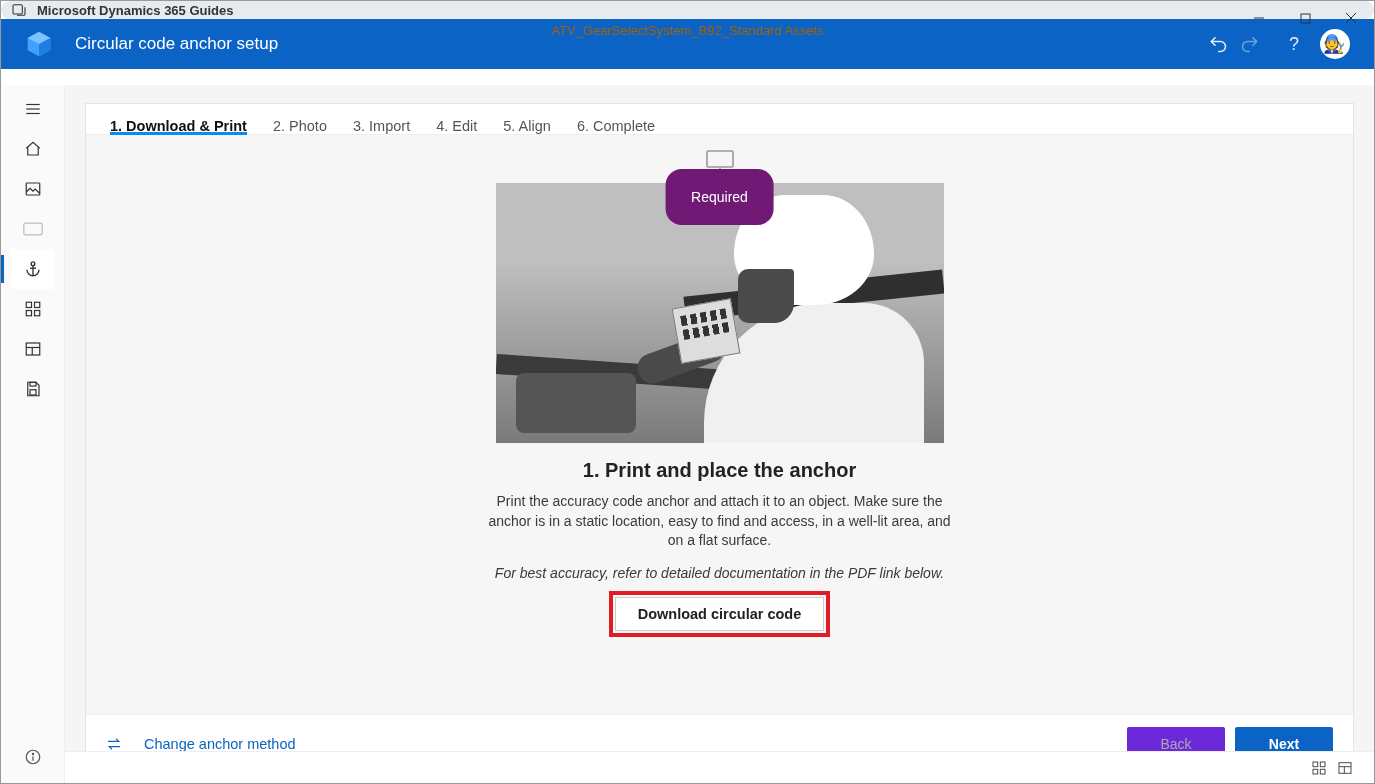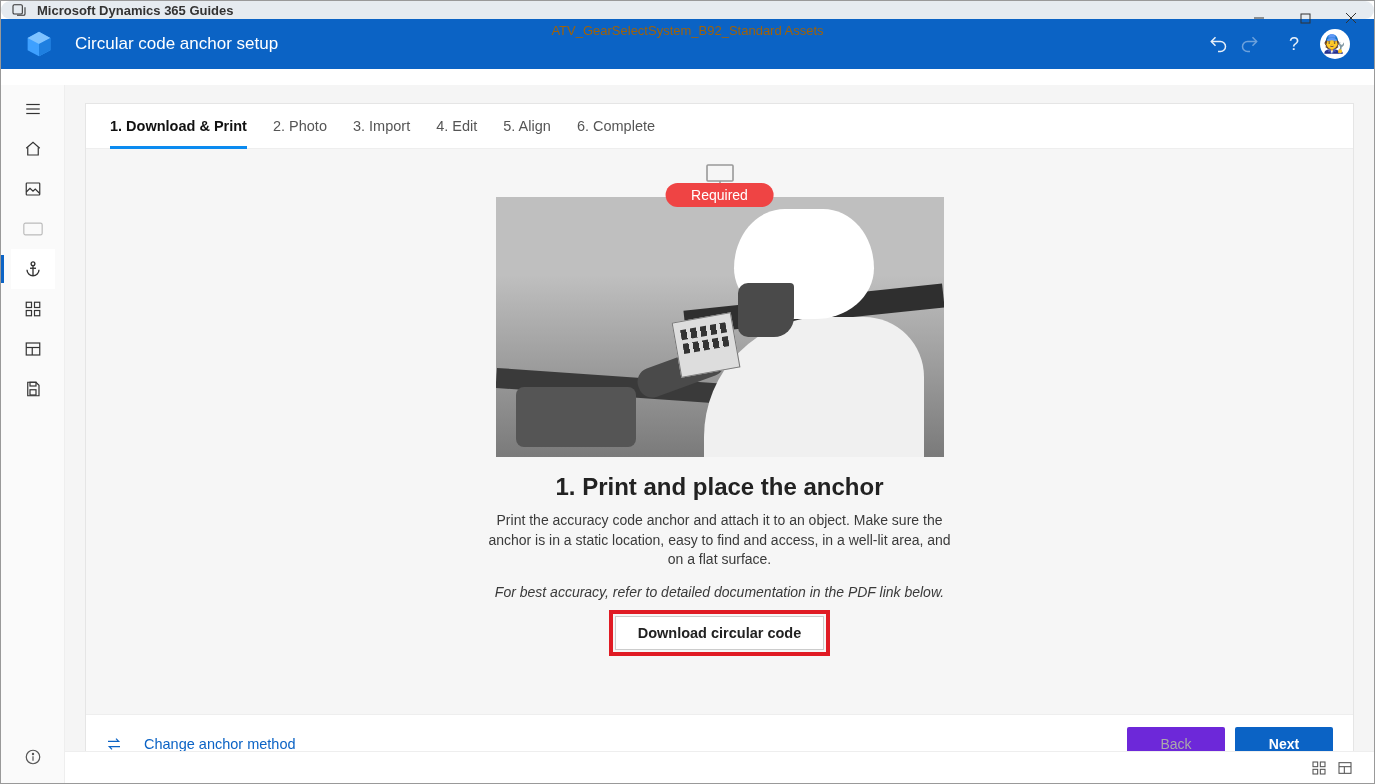--- a/index.html
+++ b/index.html
@@ -27,30 +27,30 @@
   .left-rail { width: 64px; border-right: 1px solid #eee; display: flex; flex-direction: column; align-items: center; padding-top: 4px; background: #fafafa; }
   .rail-item { width: 44px; height: 40px; display: flex; align-items: center; justify-content: center; color: #444; position: relative; }
   .rail-item.active { background: #fff; }
   .rail-item.active::before { content:""; position:absolute; left:-10px; top:6px; bottom:6px; width:3px; background:#0b63c5; }
   .left-rail .spacer { flex: 1; }
   
   .main-area { flex: 1; position: relative; background: #f5f5f5; padding: 18px 20px 10px 20px; display:flex; flex-direction:column; }
   .card { background: #fff; border: 1px solid #e5e5e5; display: flex; flex-direction: column; flex:1; min-height:0; }
   
   .tabs { display: flex; gap: 26px; padding: 14px 24px 0 24px; border-bottom: 1px solid #eee; background:#fff; }
-  .tab { padding-bottom: 14px; font-size: 14.5px; color: #555; position: relative; }
+  .tab { font-size: 14.5px; color: #555; position: relative; }
   .tab.active { color: #111; font-weight: 600; }
   .tab.active::after { content:""; position:absolute; left:0; right:0; bottom:-1px; height:3px; background:#0b8bf0; }
   
   .content { flex: 1; background: #f6f6f6; display: flex; flex-direction: column; align-items: center; padding-top: 14px; overflow:hidden; }
   .monitor-icon { color:#888; }
   .hero-wrap { position: relative; margin-top: 8px; }
-  .required-pill { position: absolute; top: -14px; left: 50%; transform: translateX(-50%); background: #ef4444; color: #fff; padding: 4px 26px; border-radius: 16px; font-size: 14px; z-index:2; }
+  .required-pill { position: absolute; top: -14px; left: 50%; transform: translateX(-50%); background: #701a75; color: #fff; padding: 20px 26px; border-radius: 16px; font-size: 14px; z-index:2; }
   .hero-img { width: 448px; height: 260px; background: linear-gradient(180deg,#bfbfbf 0%,#bfbfbf 30%,#7a7a7a 100%); position: relative; overflow:hidden; }
-  .step-title { margin-top: 16px; font-size: 24px; color: #222; }
+  .step-title { margin-top: 16px; font-size: 20px; color: #222; }
   .step-desc { margin-top: 10px; max-width: 480px; text-align: center; font-size: 14px; color: #3a3a3a; line-height: 1.4; }
   .step-note { margin-top: 14px; font-style: italic; font-size: 14px; color: #3a3a3a; }
   .download-btn-wrap { margin-top: 10px; border: 4px solid #e01b24; padding: 2px; }
   .download-btn { background: #fff; border: 1px solid #ccc; padding: 8px 22px; font-size: 14.5px; font-weight: 600; color: #222; }
   
   .card-footer { height: 58px; border-top: 1px solid #eee; display: flex; align-items: center; padding: 0 20px; background:#fff; }
   .change-method { color: #0b63c5; font-size: 14.5px; display: flex; align-items: center; gap: 22px; }
   .change-method svg { color:#0b63c5; }
   .footer-spacer { flex:1; }
   .btn { min-width: 98px; height: 34px; border: none; border-radius: 2px; font-size: 14px; }

